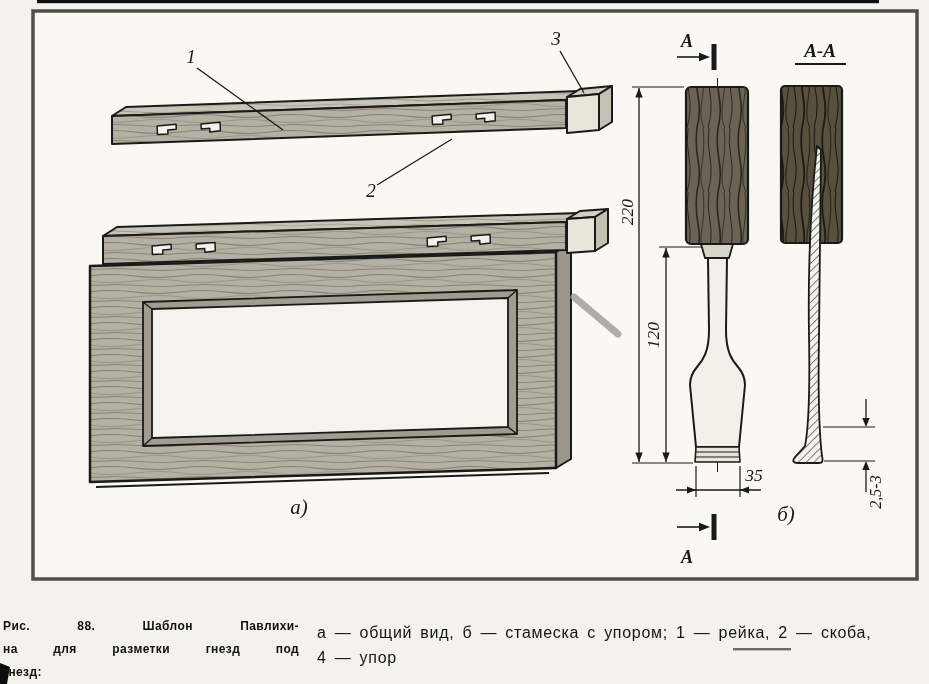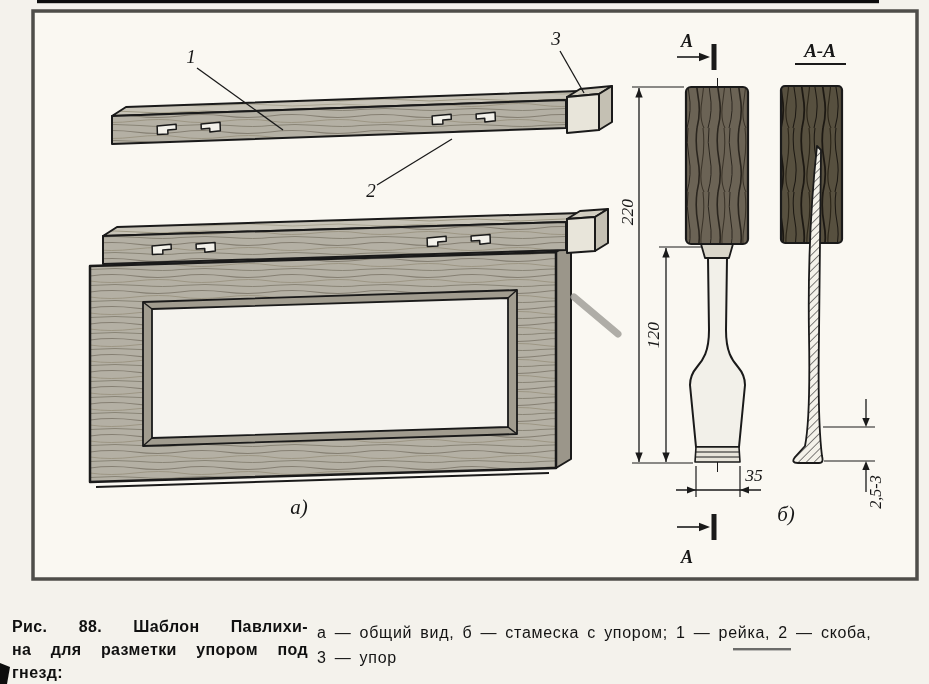--- a/index.html
+++ b/index.html
@@ -10,22 +10,22 @@
     font-family:"Liberation Sans",sans-serif;
     overflow:hidden;
   }
   .page svg{display:block;position:absolute;left:0;top:0;}
   svg text{
     font-family:"Liberation Serif",serif;
     font-style:italic;
     fill:#171717;
   }
   .caption-title{
-    position:absolute;left:12px;top:615px;width:296px;
-    font-weight:bold;font-size:16px;line-height:23px;
+    position:absolute;left:3px;top:615px;width:296px;
+    font-weight:bold;font-size:12px;line-height:23px;
     color:#101010;letter-spacing:.4px;
   }
   .caption-title .j{text-align:justify;text-align-last:justify;}
   .caption-legend{
     position:absolute;left:317px;top:620px;width:606px;
     font-size:16px;line-height:25px;color:#141414;
     letter-spacing:.7px;word-spacing:3px;
   }
 </style>
 </head>
@@ -183,21 +183,21 @@
         <polygon points="866,461 862.3,470 869.7,470" fill="#1a1a1a"></polygon>
         <text x="881" y="492" text-anchor="middle" transform="rotate(-90 881 492)" font-size="16">2,5-3</text>
       </g>
 
       <text x="786" y="521" text-anchor="middle" font-size="21">б)</text>
     </g>
   </svg>
 
   <div class="caption-title">
     <div class="j">Рис. 88. Шаблон Павлихи-</div>
-    <div class="j">на для разметки упором под</div>
+    <div class="j">на для разметки гнезд под</div>
     <div>гнезд:</div>
   </div>
   <div class="caption-legend">
     <div>а — общий вид, б — стамеска с упором; 1 — рейка, 2 — скоба,</div>
-    <div>3 — упор</div>
+    <div>4 — упор</div>
   </div>
 
 </div>
 
 </body></html>

